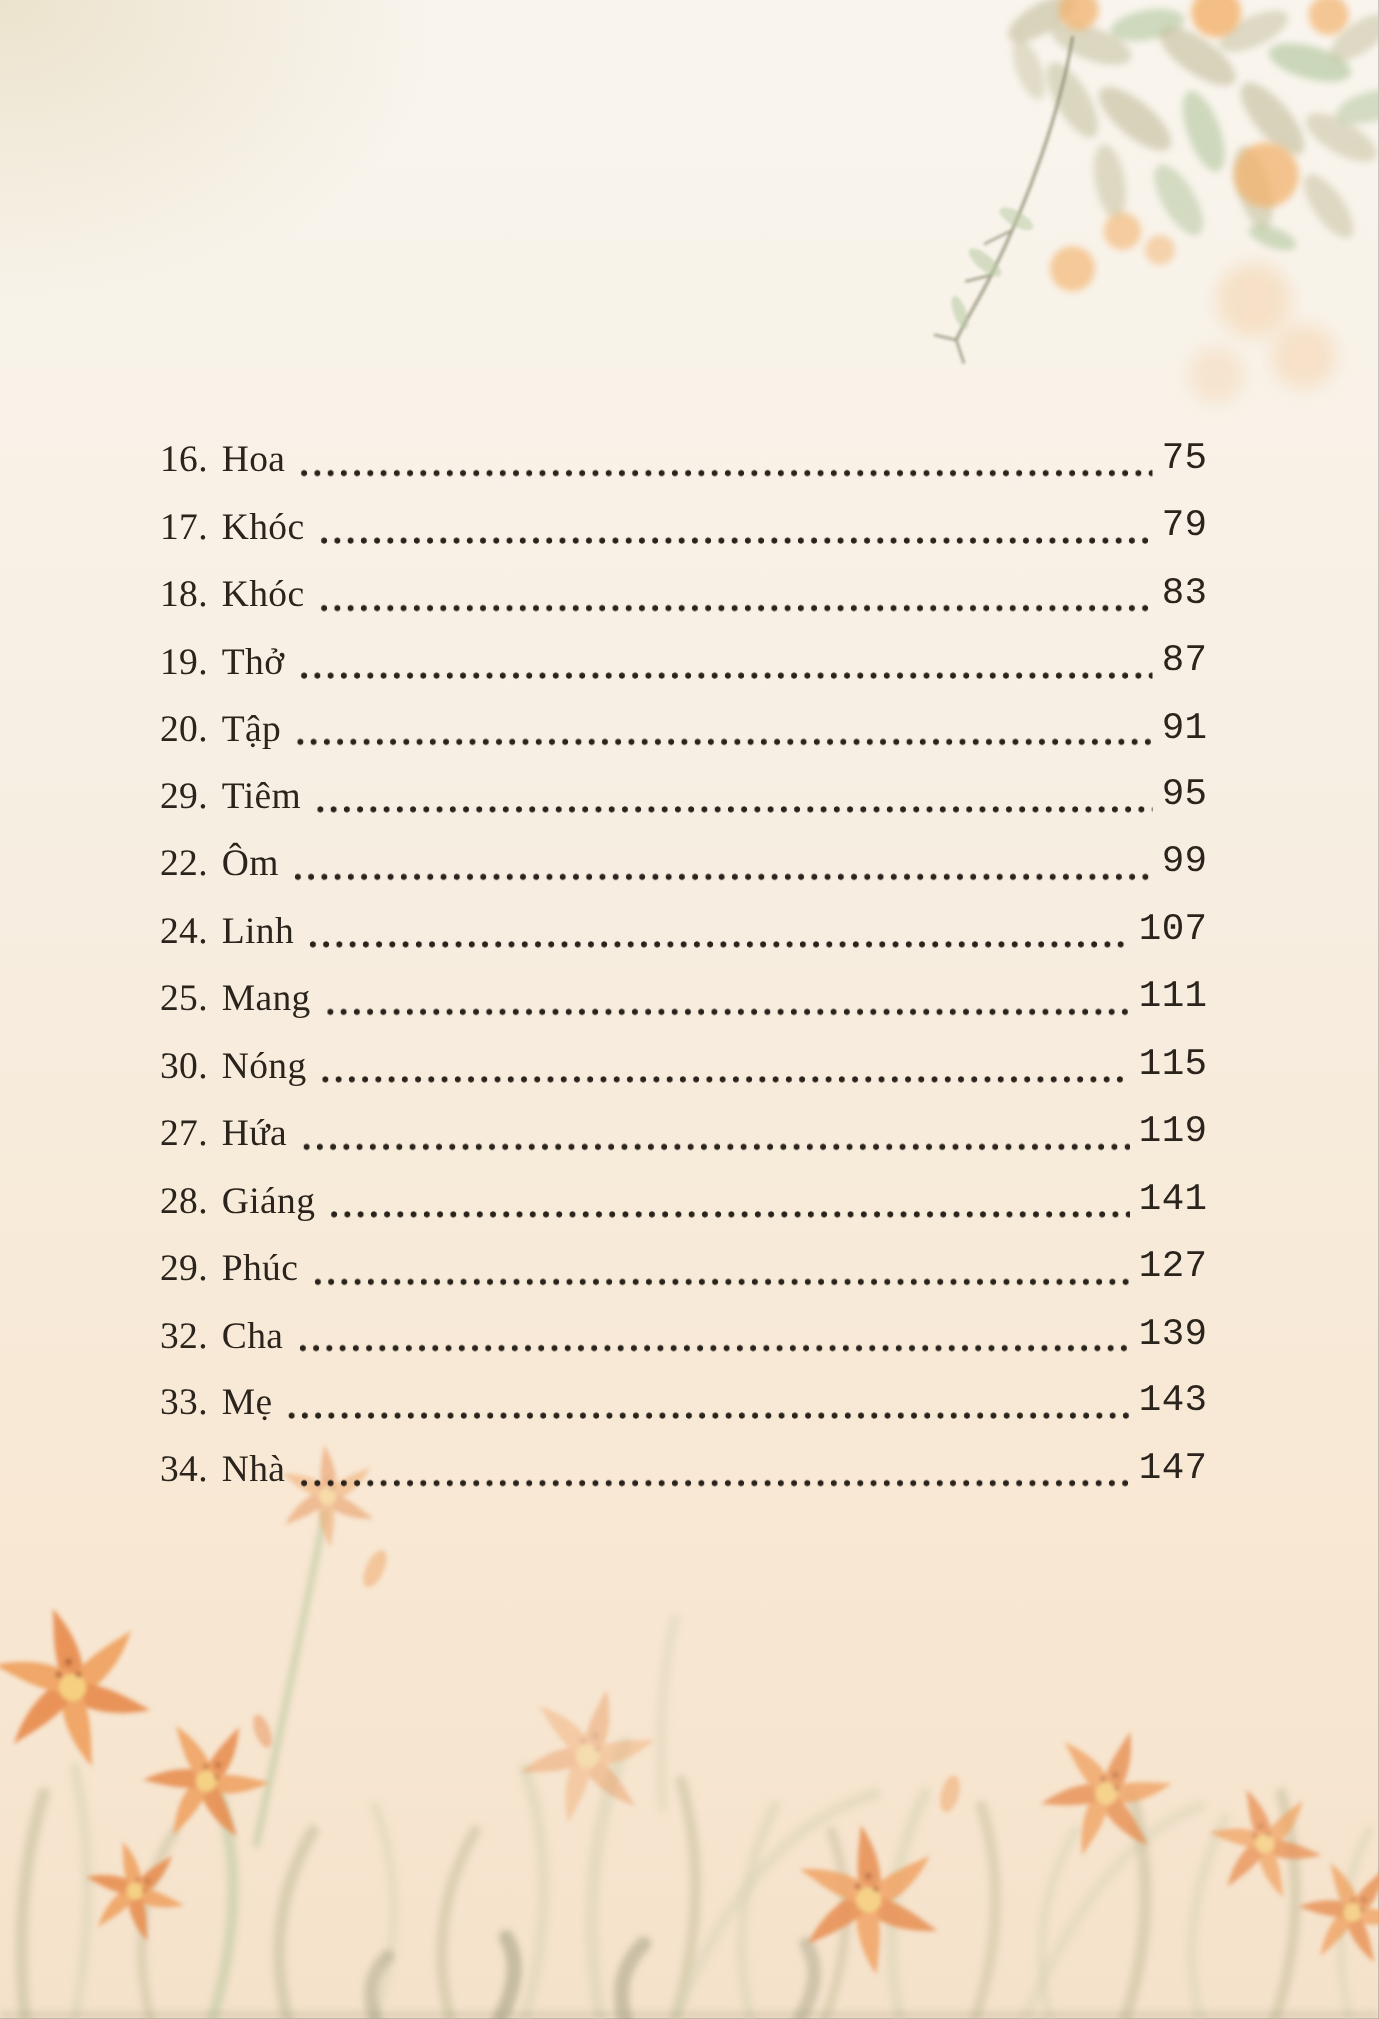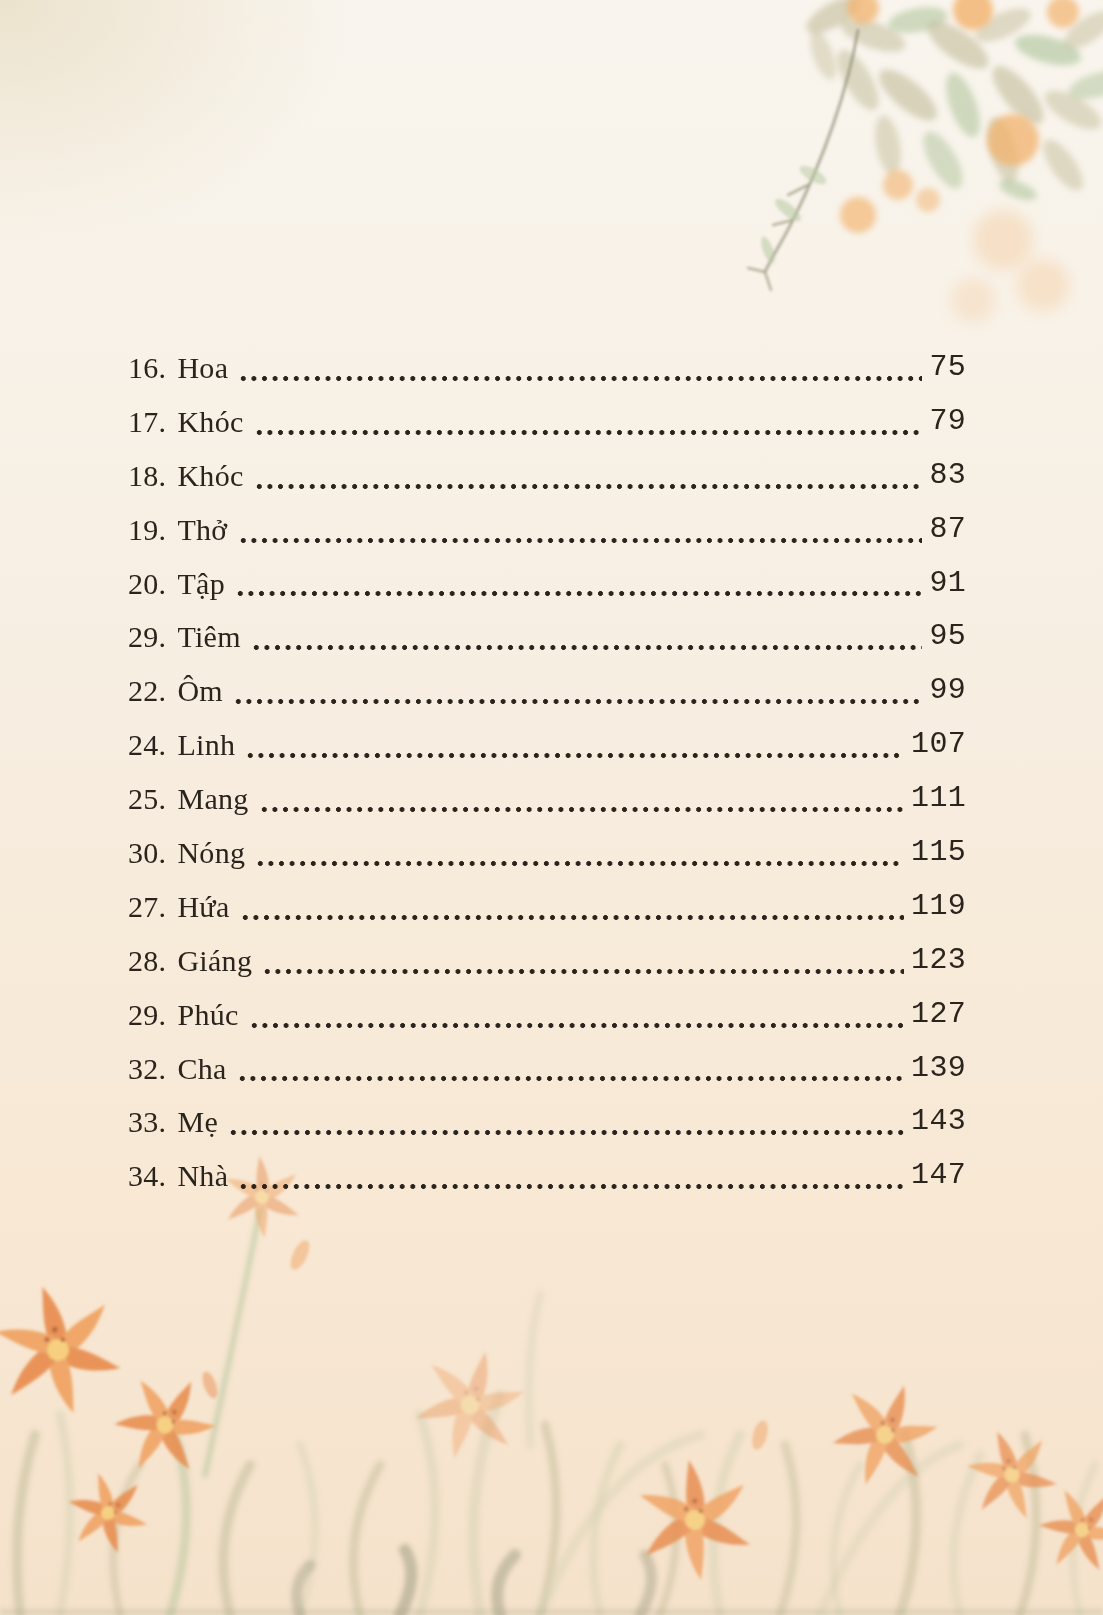--- a/index.html
+++ b/index.html
@@ -264,21 +264,21 @@
         <span class="toc-num">27.</span>
         <span class="toc-title">Hứa</span>
         <span class="leader"></span>
         <span class="toc-pagenum">119</span>
       </div>
 
       <div class="toc-row">
         <span class="toc-num">28.</span>
         <span class="toc-title">Giáng</span>
         <span class="leader"></span>
-        <span class="toc-pagenum">123</span>
+        <span class="toc-pagenum">141</span>
       </div>
 
       <div class="toc-row">
         <span class="toc-num">29.</span>
         <span class="toc-title">Phúc</span>
         <span class="leader"></span>
         <span class="toc-pagenum">127</span>
       </div>
 
 

